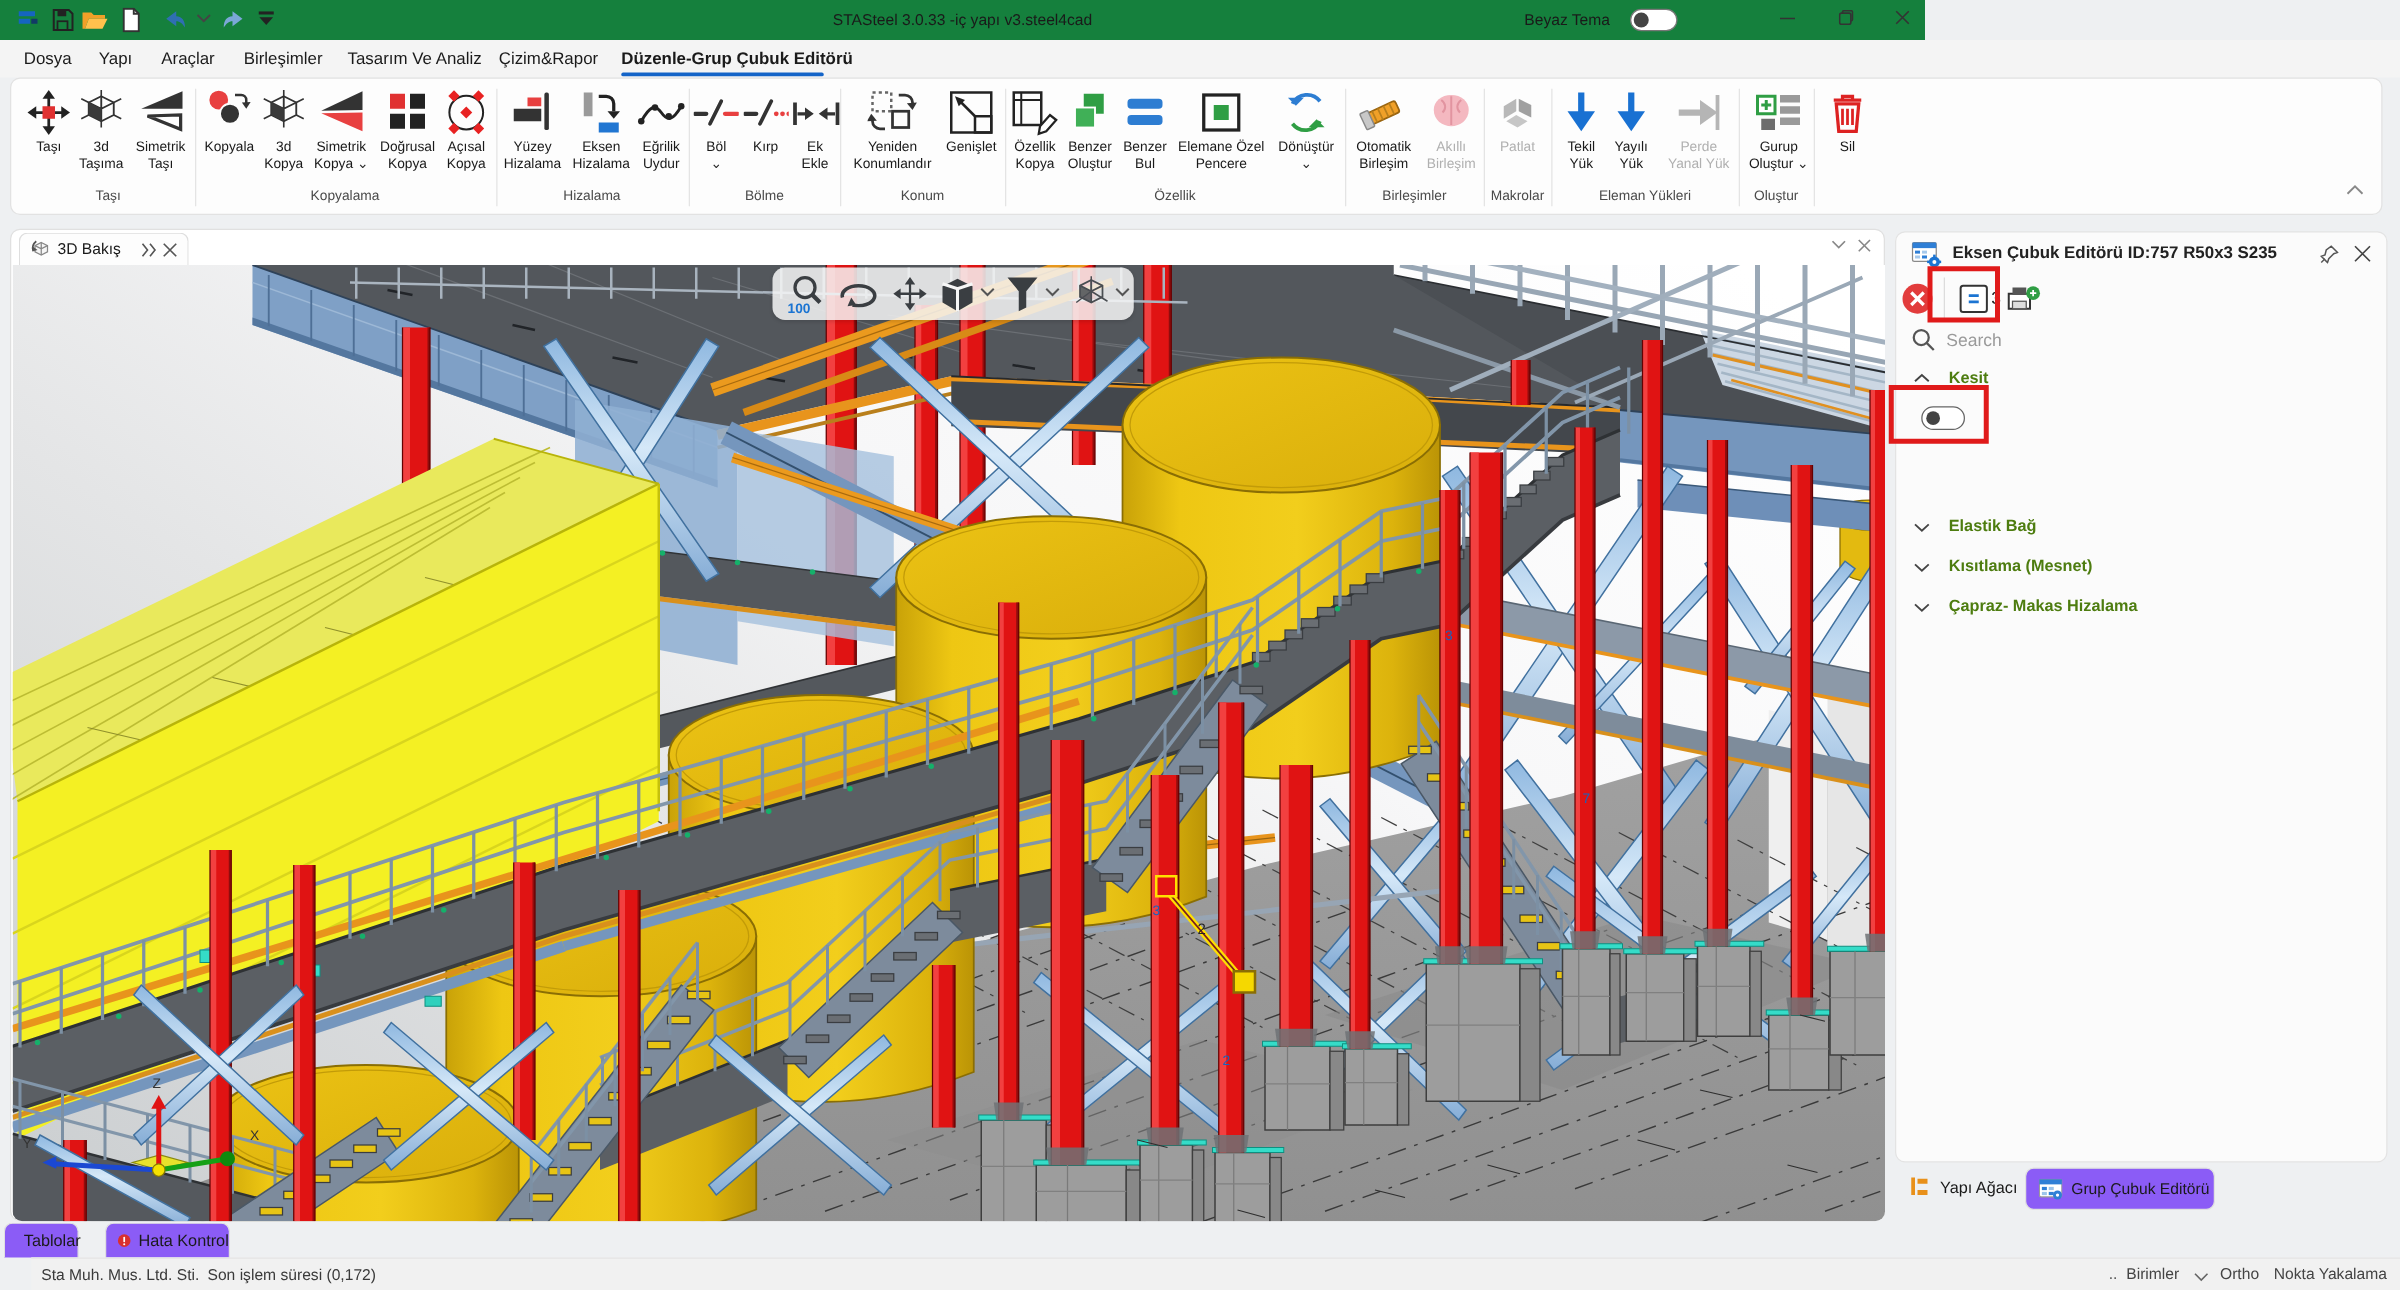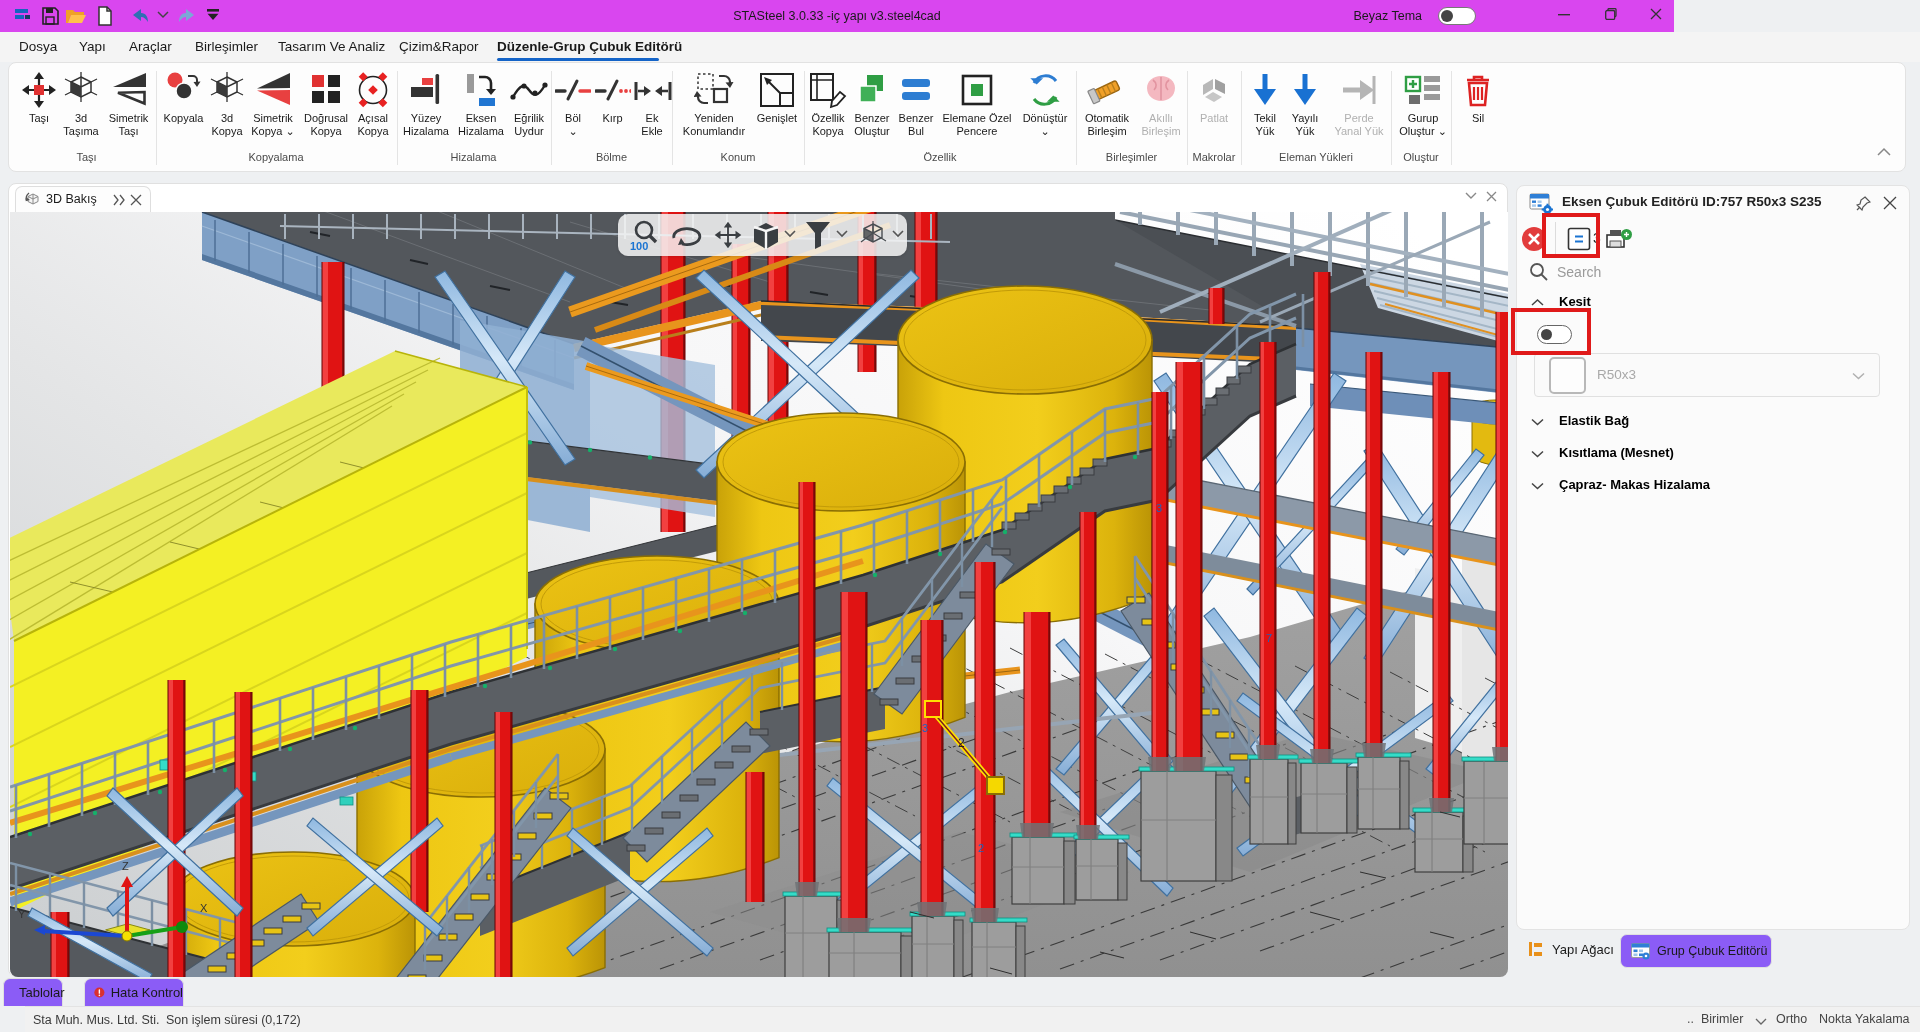--- a/index.html
+++ b/index.html
@@ -1,18 +1,18 @@
 <!DOCTYPE html>
 <html><head>
 <meta charset="utf-8">
 <style>
   * { margin:0; padding:0; box-sizing:border-box; }
   html,body { width:1920px; height:1032px; overflow:hidden; font-family:"Liberation Sans", sans-serif; background:#eef0f2; }
   
-  #titlebar { position:absolute; left:0; top:0; width:1674px; height:32px; background:#d946ef; }
+  #titlebar { position:absolute; left:0; top:0; width:1540px; height:32px; background:#15803d; }
   #title-center { position:absolute; left:0; right:0; top:9px; text-align:center; font-size:12.5px; color:#1a1a1a; }
   .tb-ico { position:absolute; top:6px; }
   
   #menurow { position:absolute; left:0; top:32px; width:1920px; height:30px; background:#f4f4f4; }
   .menu-item { position:absolute; top:7px; font-size:13.5px; color:#1a1a1a; white-space:nowrap; }
   .menu-active { font-weight:bold; }
   .menu-underline { position:absolute; height:3px; background:#1464c8; border-radius:2px; top:26px; }
   
   #ribbon { position:absolute; left:8px; top:62px; width:1898px; height:110px; background:#fdfdfd; border:1px solid #e2e2e2; border-radius:8px; }
   .rgroup-sep { position:absolute; top:8px; height:94px; width:1px; background:#e4e4e4; }
@@ -20,21 +20,21 @@
   .rbtn svg { display:block; margin:0 auto; }
   .rlabel { font-size:11px; color:#1a1a1a; line-height:13px; margin-top:3px; white-space:pre-line; }
   .rlabel.dis { color:#b0b0b0; }
   .rgtitle { position:absolute; top:88px; font-size:11px; color:#4a4a4a; text-align:center; }
   
   #vpcard { position:absolute; left:8px; top:183px; width:1500px; height:794px; background:#fff; border:1px solid #e0e0e0; border-radius:8px; }
   #vptab1 { position:absolute; left:6px; top:2px; width:136px; height:27px; background:#fdfdfd; border:1px solid #dedede; border-bottom:none; border-radius:7px 7px 0 0; font-size:12.5px; color:#1a1a1a; }
   #canvas3d { position:absolute; left:1px; top:28px; width:1498px; height:765px; overflow:hidden; border-radius:0 0 8px 8px; }
   
   #rpanel { position:absolute; left:1516px; top:185px; width:394px; height:745px; background:#fbfbfb; border:1px solid #e3e3e3; border-radius:8px; }
-  .sect { position:absolute; left:14px; font-size:13px; color:#000000; }
+  .sect { position:absolute; left:14px; font-size:13px; color:#4d7c0f; }
   
   #btabs { position:absolute; left:0; top:977px; width:1920px; height:29px; background:#eef0f2; }
   .btab { position:absolute; top:1px; height:28px; background:#8b5cf6; border:1px solid #e0e0e0; border-bottom:none; border-radius:7px 7px 0 0; font-size:13px; color:#1a1a1a; display:flex; align-items:center; }
   #statusbar { position:absolute; left:0; top:1006px; width:1920px; height:26px; background:#f1f1f1; border-top:1px solid #e3e3e3; font-size:12.5px; color:#3a3a3a;margin-left:25px; }
   .annot { position:absolute; border:4px solid #e01a1a; z-index:50; }
 </style>
 </head>
 <body>
 
 <div id="titlebar">
@@ -1206,27 +1206,20 @@
 
   <svg style="position:absolute;left:14px;top:112px" width="13" height="9" viewBox="0 0 13 9">
       <path d="M1 7l5.5-5L12 7" fill="none" stroke="#444" stroke-width="1.5"></path>
     </svg>
   <span class="sect" style="left:42px;top:108px;font-weight:bold;">Kesit</span>
 
   <div style="position:absolute;left:20px;top:139px;width:35px;height:19px;border:1px solid #666;border-radius:10px;background:#fff;">
     <div style="position:absolute;left:3px;top:3px;width:11px;height:11px;border-radius:50%;background:#444;"></div>
   </div>
 
-  <div style="position:absolute;left:17px;top:167px;width:346px;height:44px;border:1px solid #e0e0e0;border-radius:4px;background:#fafafa;">
-    <div style="position:absolute;left:14px;top:3px;width:37px;height:37px;border:2px solid #b8b8b8;border-radius:5px;background:#fdfdfd;"></div>
-    <span style="position:absolute;left:62px;top:13px;font-size:13.5px;color:#a8a8a8;">R50x3</span>
-    <svg style="position:absolute;right:14px;top:18px" width="13" height="9" viewBox="0 0 13 9">
-        <path d="M1 1.5l5.5 5L12 1.5" fill="none" stroke="#b0b0b0" stroke-width="1.5"></path>
-      </svg>
-  </div>
 
   <svg style="position:absolute;left:14px;top:232px" width="13" height="9" viewBox="0 0 13 9">
       <path d="M1 1.5l5.5 5L12 1.5" fill="none" stroke="#444" stroke-width="1.5"></path>
     </svg>
   <span class="sect" style="left:42px;top:227px;font-weight:bold;">Elastik Bağ</span>
   <svg style="position:absolute;left:14px;top:264px" width="13" height="9" viewBox="0 0 13 9">
       <path d="M1 1.5l5.5 5L12 1.5" fill="none" stroke="#444" stroke-width="1.5"></path>
     </svg>
   <span class="sect" style="left:42px;top:259px;font-weight:bold;">Kısıtlama (Mesnet)</span>
   <svg style="position:absolute;left:14px;top:296px" width="13" height="9" viewBox="0 0 13 9">

